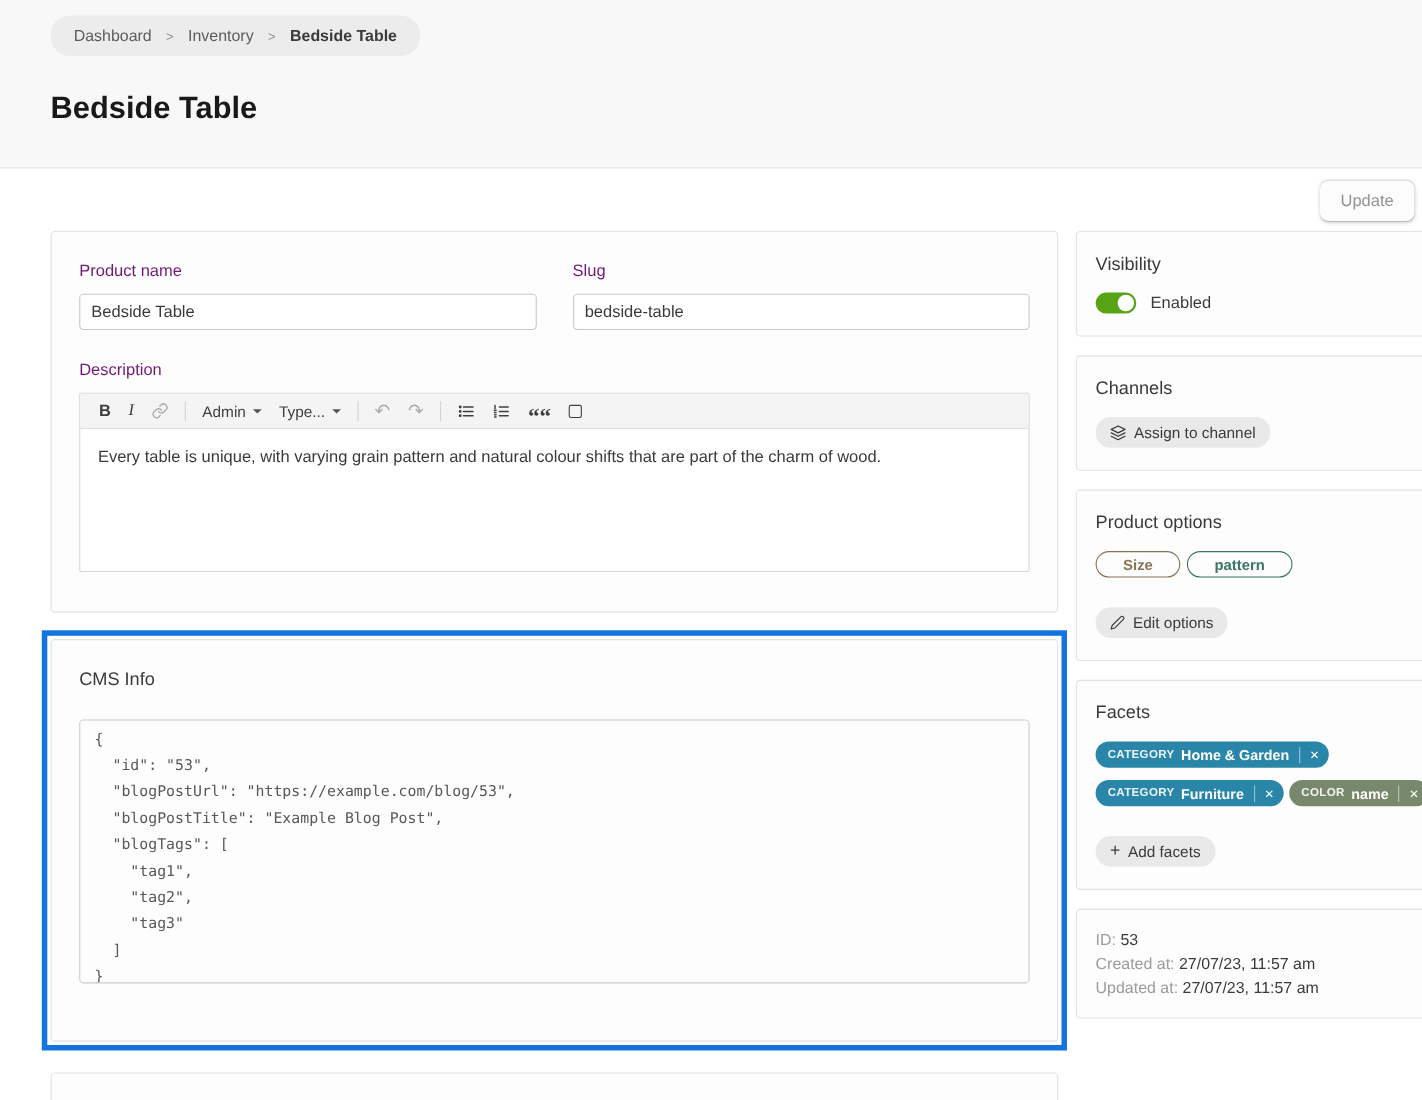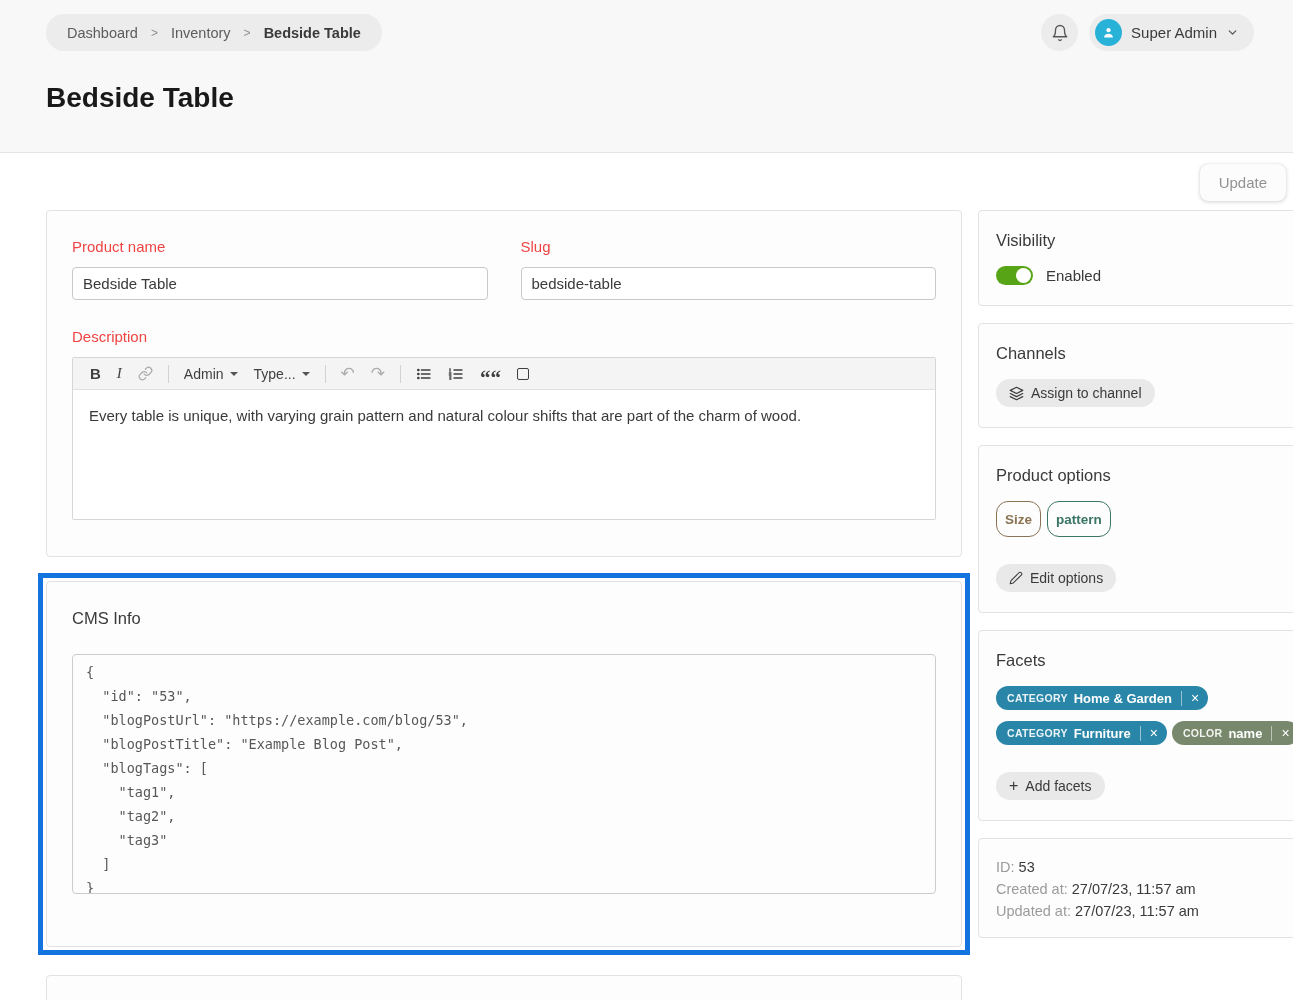--- a/index.html
+++ b/index.html
@@ -26,21 +26,21 @@
   .update-row { display:flex; justify-content:flex-end; padding:11px 0 9px; }
   .update-btn { background:#fcfcfc; color:#929292; font-size:15px; border:none; border-radius:8px; padding:10px 19px; box-shadow:0 1px 4px rgba(0,0,0,.16), 0 0 1px rgba(0,0,0,.18); cursor:pointer; }
   .columns { display:flex; gap:16px; align-items:flex-start; }
   .main-col { width:916px; flex:none; }
   .side-col { flex:1; display:flex; flex-direction:column; gap:17px; }
   .card { background:#fdfdfd; border:1px solid #e2e2e2; border-radius:4px; }
   
   .form-card { padding:27px 25px 36px; }
   .field-row { display:flex; gap:33px; }
   .field { flex:1; }
-  .field-label { font-size:15px; color:#ef4444; margin-bottom:12px; }
+  .field-label { font-size:15px; color:#701a75; margin-bottom:12px; }
   .text-input { width:100%; height:33px; border:1px solid #c9c9c9; border-radius:4px; padding:0 10px; font-size:15px; color:#3a3a3a; background:#fff; font-family:inherit; }
   .desc-label { margin-top:28px; }
   .editor { border:1px solid #d6d6d6; border-radius:2px; margin-top:12px; background:#fff; }
   .editor-toolbar { background:#f4f4f4; border-bottom:1px solid #e0e0e0; height:32px; display:flex; align-items:center; padding:0 9px; color:#3f3f3f; }
   .tb-btn { display:inline-flex; align-items:center; gap:6px; padding:3px 8px; background:none; border:none; color:#3f3f3f; font-size:14px; cursor:pointer; }
   .tb-bold { font-weight:700; font-size:15px; }
   .tb-italic { font-style:italic; font-family:"Liberation Serif", serif; font-size:15px; }
   .tb-disabled { opacity:.4; }
   .tb-sep { width:1px; height:18px; background:#d2d2d2; margin:0 7px; flex:none; }
   .caret { width:0; height:0; border-left:4px solid transparent; border-right:4px solid transparent; border-top:4.5px solid #555; display:inline-block; }
@@ -54,21 +54,21 @@
   .json-area { display:block; margin-top:26px; width:100%; height:240px; border:1px solid #cccccc; border-radius:4px; background:#fdfdfd; font-family:"DejaVu Sans Mono", monospace; font-size:13.5px; line-height:24px; color:#585858; padding:5px 13px; resize:none; white-space:pre; overflow:hidden; }
   .partial-card { margin-top:20px; height:44px; border-radius:4px; }
   
   .side-card { padding:20px 17px; }
   .side-title { font-size:16.5px; color:#3a3a3a; margin:0 0 16px; font-weight:400; }
   .toggle-row { display:flex; align-items:center; gap:13px; font-size:15px; color:#3a3a3a; }
   .toggle { width:37px; height:19px; border-radius:10px; position:relative; flex:none; cursor:pointer; }
   .toggle-knob { position:absolute; right:2px; top:2px; width:15px; height:15px; border-radius:50%; background:#fff; }
   .pill-btn { display:inline-flex; align-items:center; gap:7px; background:#e9e9e9; border:none; border-radius:14px; height:27px; padding:14px 13px; font-size:14px; color:#3a3a3a; cursor:pointer; }
   .chip-row { display:flex; gap:6px; margin-bottom:11px; }
-  .option-chip { display:inline-flex; align-items:center; height:36px; padding:0 8px; border:1px solid; border-radius:12px; font-size:13.5px; font-weight:600; background:transparent; }
+  .option-chip { display:inline-flex; align-items:center; height:24px; padding:0 24px; border:1px solid; border-radius:12px; font-size:13.5px; font-weight:600; background:transparent; }
   .mt16 { margin-top:16px; }
   .facet-chip { display:inline-flex; align-items:center; height:24px; border-radius:12px; color:#fff; padding-left:11px; }
   .facet-type { font-size:10.5px; font-weight:700; letter-spacing:.3px; opacity:.9; margin-right:6px; }
   .facet-value { font-size:13px; font-weight:700; }
   .facet-div { width:1px; height:15px; background:rgba(255,255,255,.5); margin-left:9px; flex:none; }
   .facet-x { background:none; border:none; color:#fff; font-size:14px; padding:0 9px; cursor:pointer; line-height:1; }
   .meta-card { padding:17px 17px 15px; font-size:14.5px; line-height:22px; }
   .meta-label { color:#9b9b9b; }
   .meta-value { color:#3a3a3a; }
   svg { display:block; }
@@ -78,44 +78,20 @@
 
 <div class="header">
   <div class="header-top">
     <div class="breadcrumb">
       <span class="crumb">Dashboard</span>
       <span class="crumb-sep">&gt;</span>
       <span class="crumb">Inventory</span>
       <span class="crumb-sep">&gt;</span>
       <span class="crumb crumb-current">Bedside Table</span>
     </div>
-    <div class="header-right">
-      <button class="bell-btn">
-        <span>
-          <svg width="18" height="18" viewBox="0 0 24 24" fill="none" stroke="currentColor" stroke-width="1.8" stroke-linecap="round" stroke-linejoin="round">
-              <path d="M18 8a6 6 0 0 0-12 0c0 7-3 9-3 9h18s-3-2-3-9"></path>
-              <path d="M13.7 21a2 2 0 0 1-3.4 0"></path>
-            </svg>
-        </span>
-      </button>
-      <button class="user-pill">
-        <span class="avatar" style="background-color: rgb(41, 178, 216);">
-          <svg width="15" height="15" viewBox="0 0 24 24" fill="currentColor">
-              <circle cx="12" cy="8.2" r="3.4"></circle>
-              <path d="M5 19.4c0-3.4 3.1-5.6 7-5.6s7 2.2 7 5.6v.6H5z"></path>
-            </svg>
-        </span>
-        <span>Super Admin</span>
-        <span>
-          <svg width="13" height="13" viewBox="0 0 24 24" fill="none" stroke="#555" stroke-width="2.4" stroke-linecap="round" stroke-linejoin="round">
-              <polyline points="6 9 12 15 18 9"></polyline>
-            </svg>
-        </span>
-      </button>
-    </div>
   </div>
   <div class="page-title">Bedside Table</div>
 </div>
 
 <div class="content">
   <div class="update-row">
     <button class="update-btn">Update</button>
   </div>
 
   <div class="columns">

